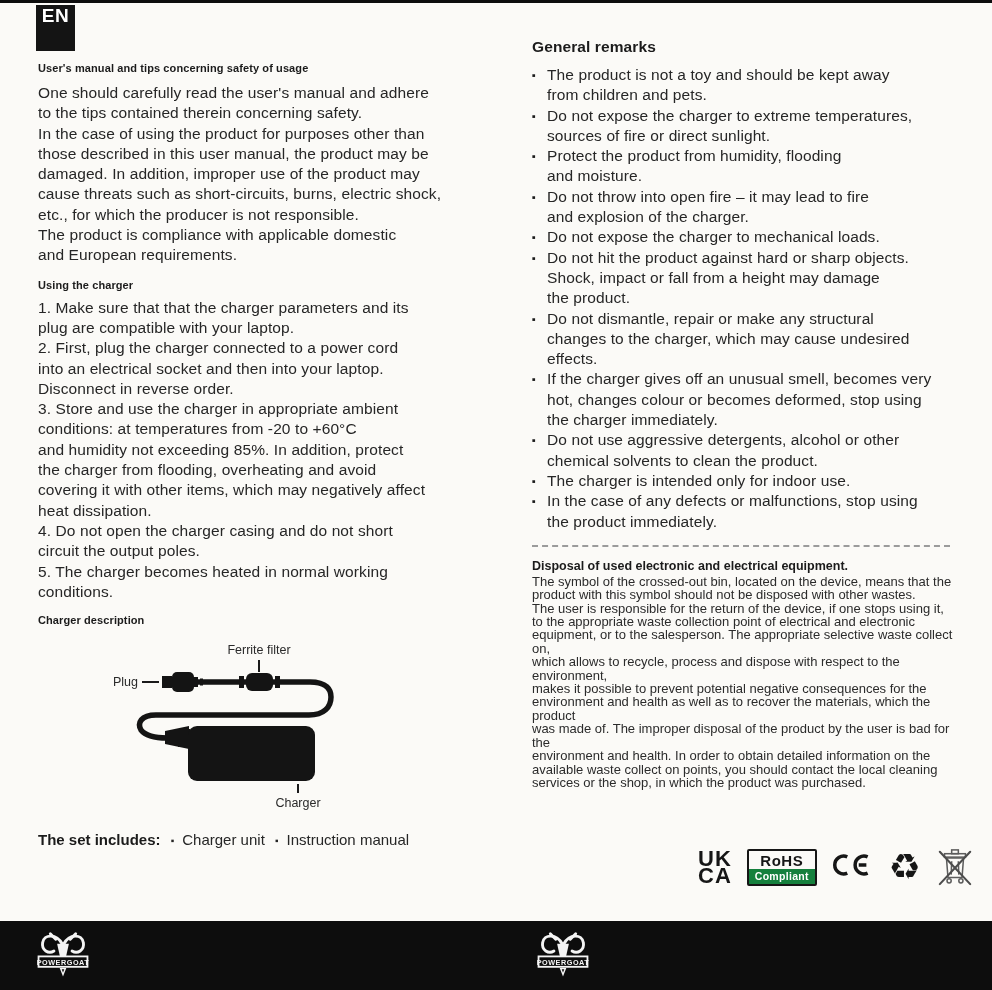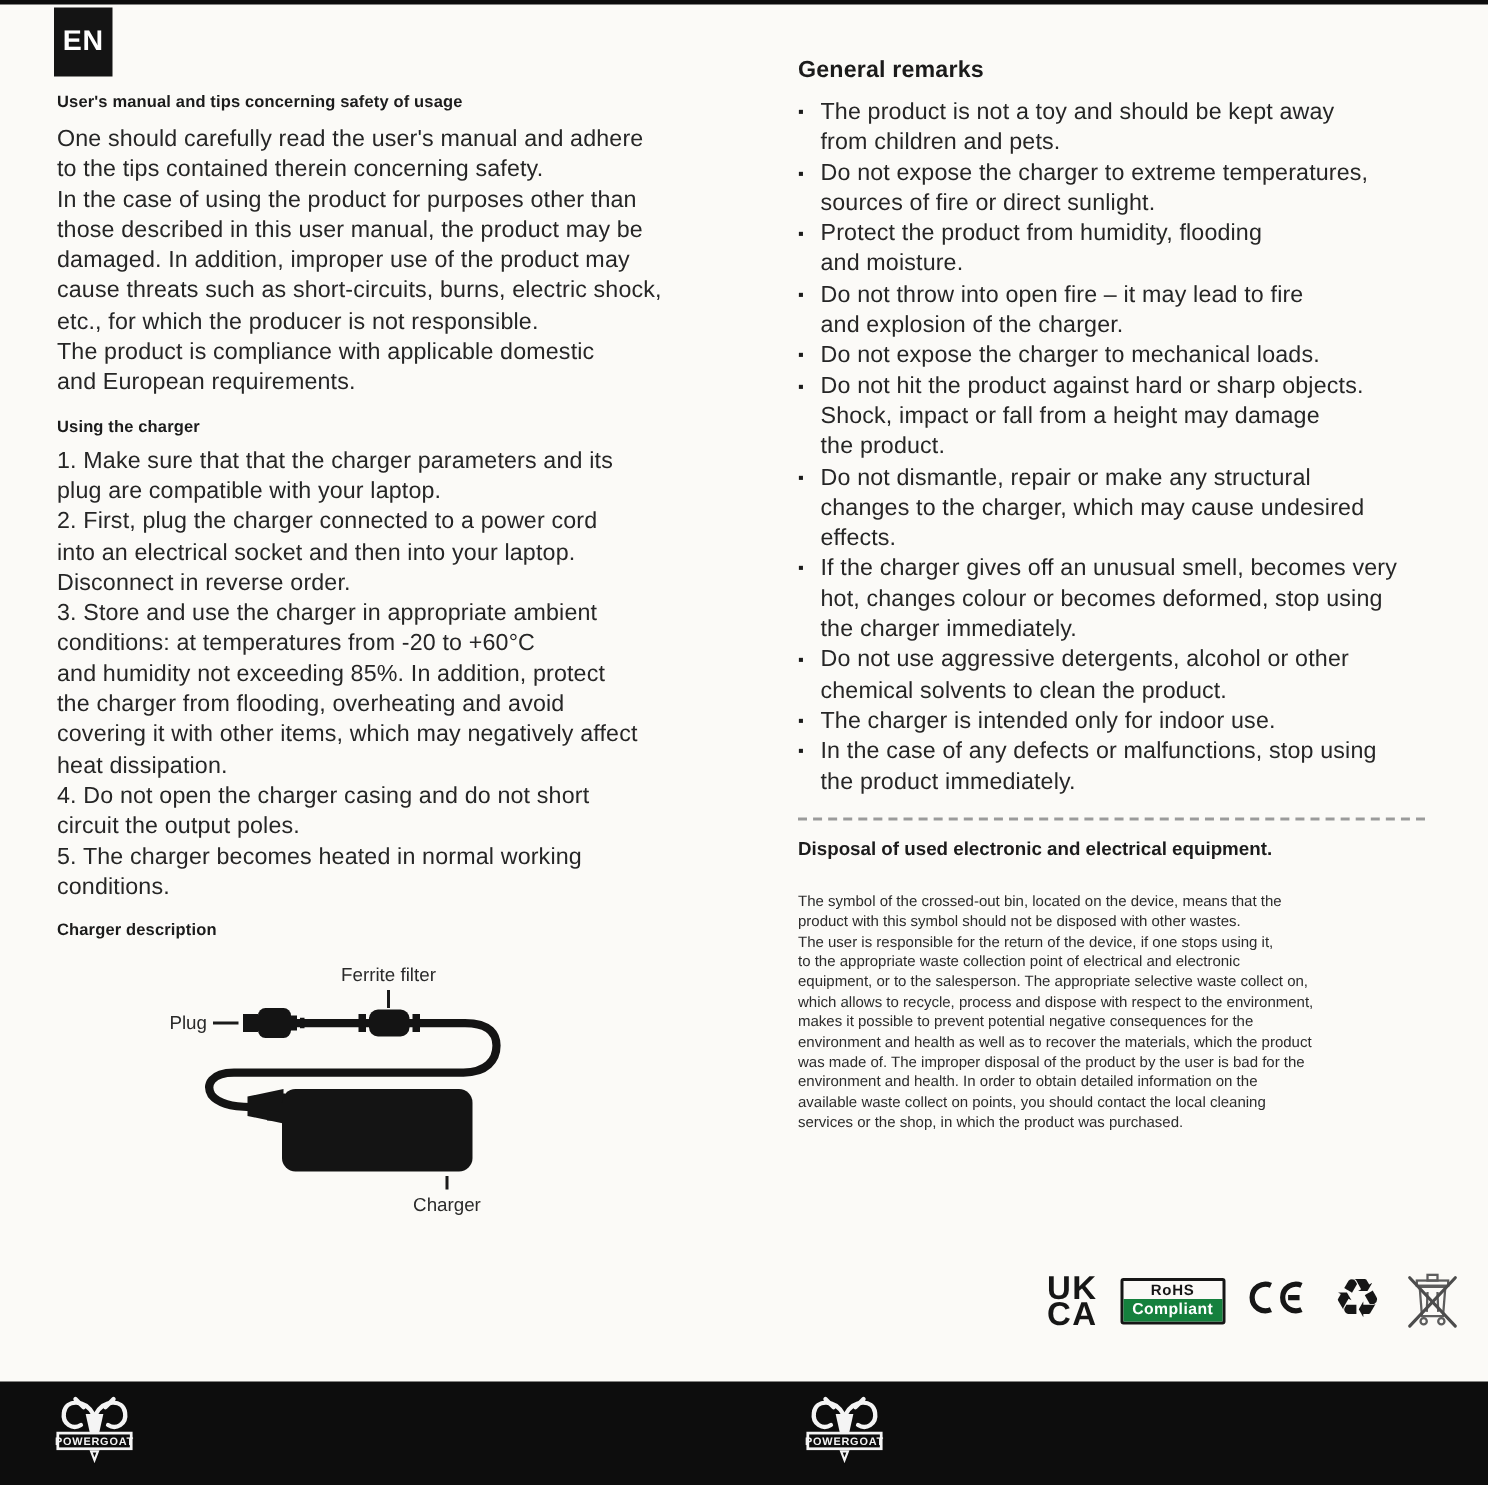--- a/index.html
+++ b/index.html
@@ -5,21 +5,21 @@
   html,body{margin:0;padding:0;}
   body{
     width:992px;height:990px;position:relative;overflow:hidden;
     background:#fbfaf7;
     font-family:"Liberation Sans","DejaVu Sans",sans-serif;
     color:#212121;
   }
   .topline{position:absolute;top:0;left:0;width:100%;height:3px;background:#0d0d0d;}
   .lang-badge{
     position:absolute;left:36px;top:5px;width:39px;height:46px;
-    background:#141414;color:#fff;display:flex;align-items:center;justify-content:center;
+    background:#141414;color:#fff;display:flex;justify-content:center;
     font-size:19px;font-weight:700;letter-spacing:.5px;
   }
   .col-left{position:absolute;left:38px;top:62px;width:456px;}
   .col-right{position:absolute;left:532px;top:38px;width:424px;}
   h1,h2,h3{margin:0;font-size:11px;font-weight:700;color:#1b1b1b;letter-spacing:.1px;}
   .col-right h2{font-size:15.5px;}
   .body-text{
     margin:9px 0 0 0;font-size:15.5px;line-height:20.3px;white-space:pre-line;
     color:#262626;letter-spacing:.1px;
   }
@@ -28,33 +28,33 @@
   ul.remarks li{
     position:relative;padding-left:15px;margin:0;
     font-size:15.5px;line-height:20.3px;white-space:pre-line;color:#262626;letter-spacing:.1px;
   }
   ul.remarks li::before{
     content:"▪";position:absolute;left:0;top:0;font-size:11px;line-height:20.3px;color:#1b1b1b;
   }
   .divider{margin-top:13px;border-top:2px dashed #9b9b9b;height:0;width:418px;}
   .disposal-heading{margin-top:12px;font-size:12.5px;font-weight:700;color:#1b1b1b;}
   .disposal-text{
-    margin-top:22px;font-size:10px;line-height:13.4px;white-space:pre-line;color:#2b2b2b;
+    margin-top:2px;font-size:13px;line-height:13.4px;white-space:pre-line;color:#2b2b2b;
   }
   .diagram{display:block;margin-top:8px;}
   .diagram text{font-family:"Liberation Sans",sans-serif;font-size:12.5px;fill:#2a2a2a;}
   .set-line{margin-top:12px;font-size:15px;color:#262626;}
   .set-line .lbl{font-weight:700;color:#1b1b1b;}
   .set-line .itm{margin-left:6px;}
   .set-line .itm::before{content:"▪";font-size:10px;margin-right:8px;position:relative;top:-1px;}
   
   .marks{position:absolute;left:698px;top:845px;display:flex;align-items:center;gap:15px;}
   .ukca{font-weight:700;font-size:22px;line-height:17.5px;letter-spacing:1px;color:#161616;text-align:center;}
   .rohs{border:2.5px solid #161616;border-radius:2px;width:66px;text-align:center;background:#fbfaf7;}
-  .rohs .top{font-size:10px;font-weight:700;padding:1px 2px 0 2px;color:#161616;letter-spacing:.5px;}
+  .rohs .top{font-size:15px;font-weight:700;padding:1px 2px 0 2px;color:#161616;letter-spacing:.5px;}
   .rohs .bottom{background:#15803d;color:#fff;font-size:10.5px;font-weight:700;padding:1px 2px 2px 2px;letter-spacing:.3px;}
   .recycle{font-family:"DejaVu Sans",sans-serif;font-size:36px;line-height:36px;color:#161616;}
   .sr{position:absolute;width:1px;height:1px;overflow:hidden;clip:rect(0 0 0 0);}
   
   .footer-bar{position:absolute;left:0;bottom:0;width:100%;height:69px;background:#0d0d0d;}
   .goat{position:absolute;bottom:4px;}
   .goat.g1{left:34px;} .goat.g2{left:534px;}
   .goat svg text{font-family:"Liberation Sans",sans-serif;}
 </style>
 </head>
@@ -118,20 +118,25 @@
 
     <polygon points="127,97 151,92 151,115 127,110" fill="#141414"></polygon>
     <rect x="140" y="95" width="12" height="18" fill="#141414"></rect>
 
     <rect x="150" y="92" width="127" height="55" rx="9" fill="#141414"></rect>
 
     <line x1="260" y1="150" x2="260" y2="159" stroke="#1a1a1a" stroke-width="2"></line>
     <text x="260" y="173" text-anchor="middle">Charger</text>
   </svg>
 
+  <div class="set-line">
+    <span class="lbl">The set includes:</span>
+    <span class="itm">Charger unit</span>
+    <span class="itm">Instruction manual</span>
+  </div>
 </div>
 
 <div class="col-right">
   <h2>General remarks</h2>
   <ul class="remarks">
     <li>The product is not a toy and should be kept away
 from children and pets.</li>
     <li>Do not expose the charger to extreme temperatures,
 sources of fire or direct sunlight.</li>
     <li>Protect the product from humidity, flooding

